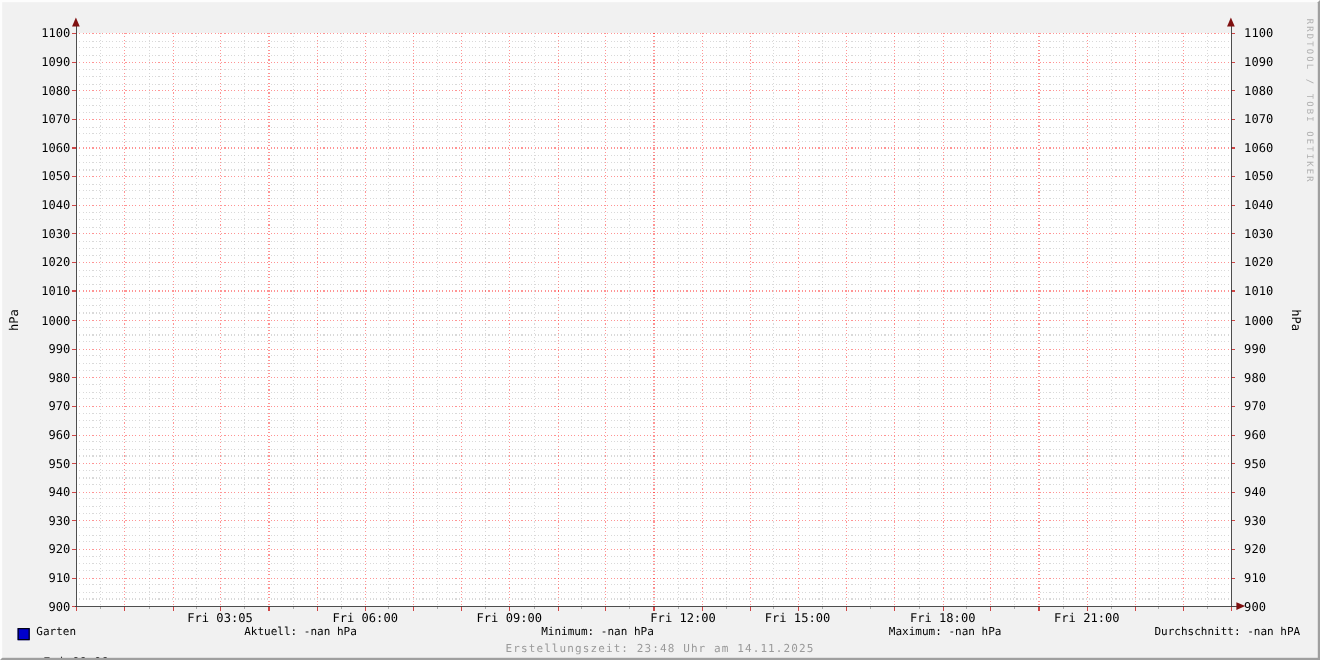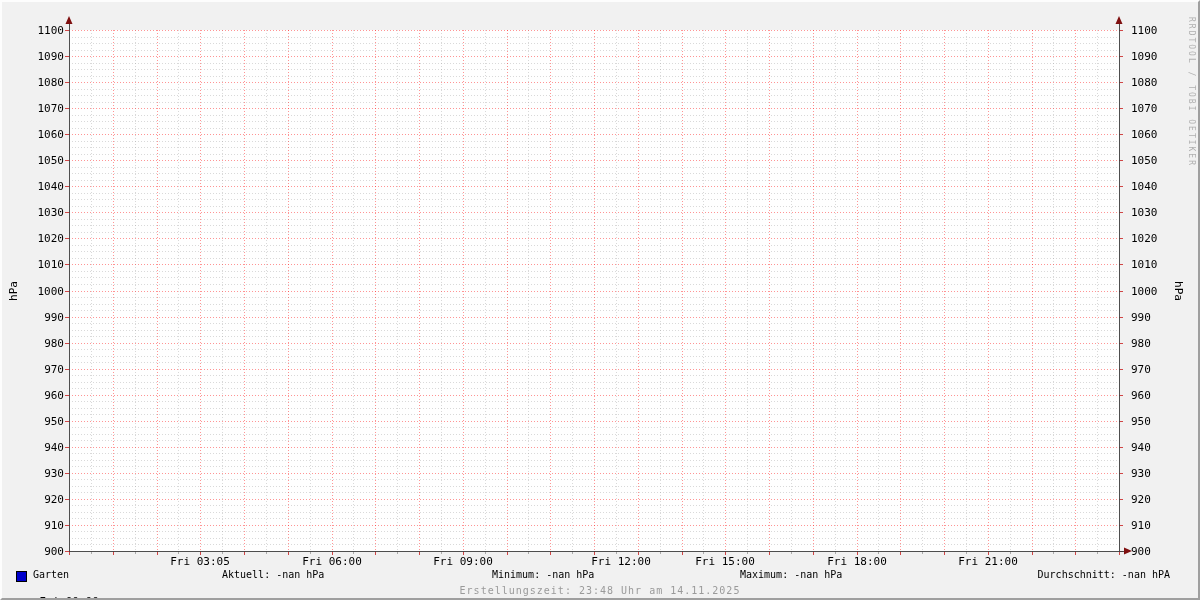--- a/index.html
+++ b/index.html
@@ -36,22 +36,22 @@
   }
   .legend-row{position:absolute;left:0;right:0;top:567px;height:16px;font-size:10px;}
   .swatch{
     position:absolute;left:14px;top:2px;width:11px;height:11px;
     border:1px solid #000;
   }
   .series-name{position:absolute;left:31px;top:0;}
   .stat{position:absolute;top:0;white-space:nowrap;}
   .stat-aktuell{left:220px;}
   .stat-minimum{left:490px;}
-  .stat-maximum{left:738px;}
-  .stat-durchschnitt{right:28px;padding-left:36px;}
+  .stat-maximum{left:806px;}
+  .stat-durchschnitt{right:16px;padding-left:36px;}
   .footer{
     position:absolute;left:0;right:0;top:583px;text-align:center;
     font-size:10px;color:#9a9a9a;letter-spacing:1px;
   }
 </style>
 </head>
 <body>
 
 <div id="graph">
 

